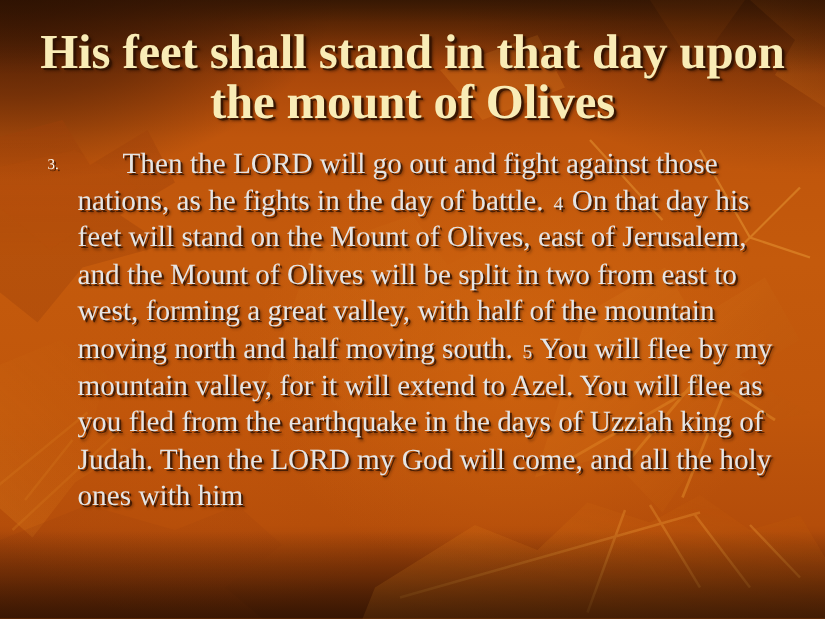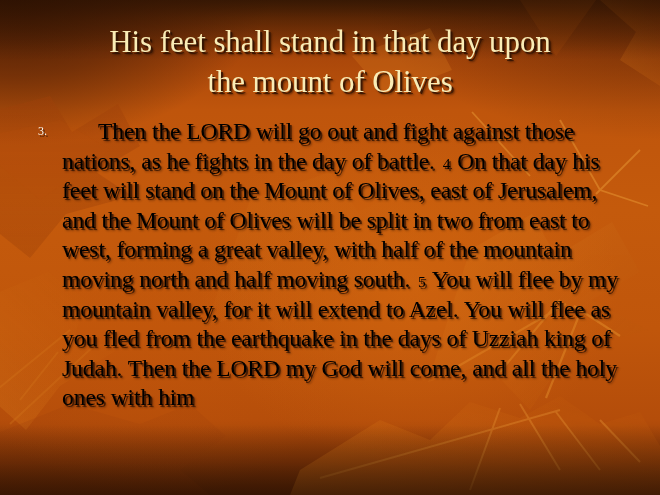--- a/index.html
+++ b/index.html
@@ -66,22 +66,22 @@
     position: absolute;
     inset: 0;
   }
 
   .slide-title {
     position: absolute;
     left: 28px;
     top: 22px;
     width: 604px;
     text-align: center;
-    font-weight: normal;
-    font-size: 31px;
+    font-weight: bold;
+    font-size: 39px;
     line-height: 40px;
     letter-spacing: -0.1px;
     color: #f9ecb6;
     text-shadow:
        2px 2px 0 rgba(46,18,3,.80),
        3px 3px 2px rgba(40,14,2,.55);
     white-space: pre-line;
   }
 
   .body-block {
@@ -105,21 +105,21 @@
     text-shadow: 1.5px 1.5px 0 rgba(48,18,3,.72);
     text-align: left;
     padding-left: 6px;
     box-sizing: border-box;
   }
 
   .para-text {
     flex: 1 1 auto;
     font-size: 23.4px;
     line-height: 29.6px;
-    color: #000000;
+    color: #e5e5e5;
     text-shadow:
        1.7px 1.7px 0 rgba(48,18,3,.78),
        2.6px 2.6px 2px rgba(40,14,2,.40);
     text-indent: 36px;
   }
 
   .verse-num {
     font-size: 15.5px;
     line-height: 1;
     padding: 0 1px 0 2px;

